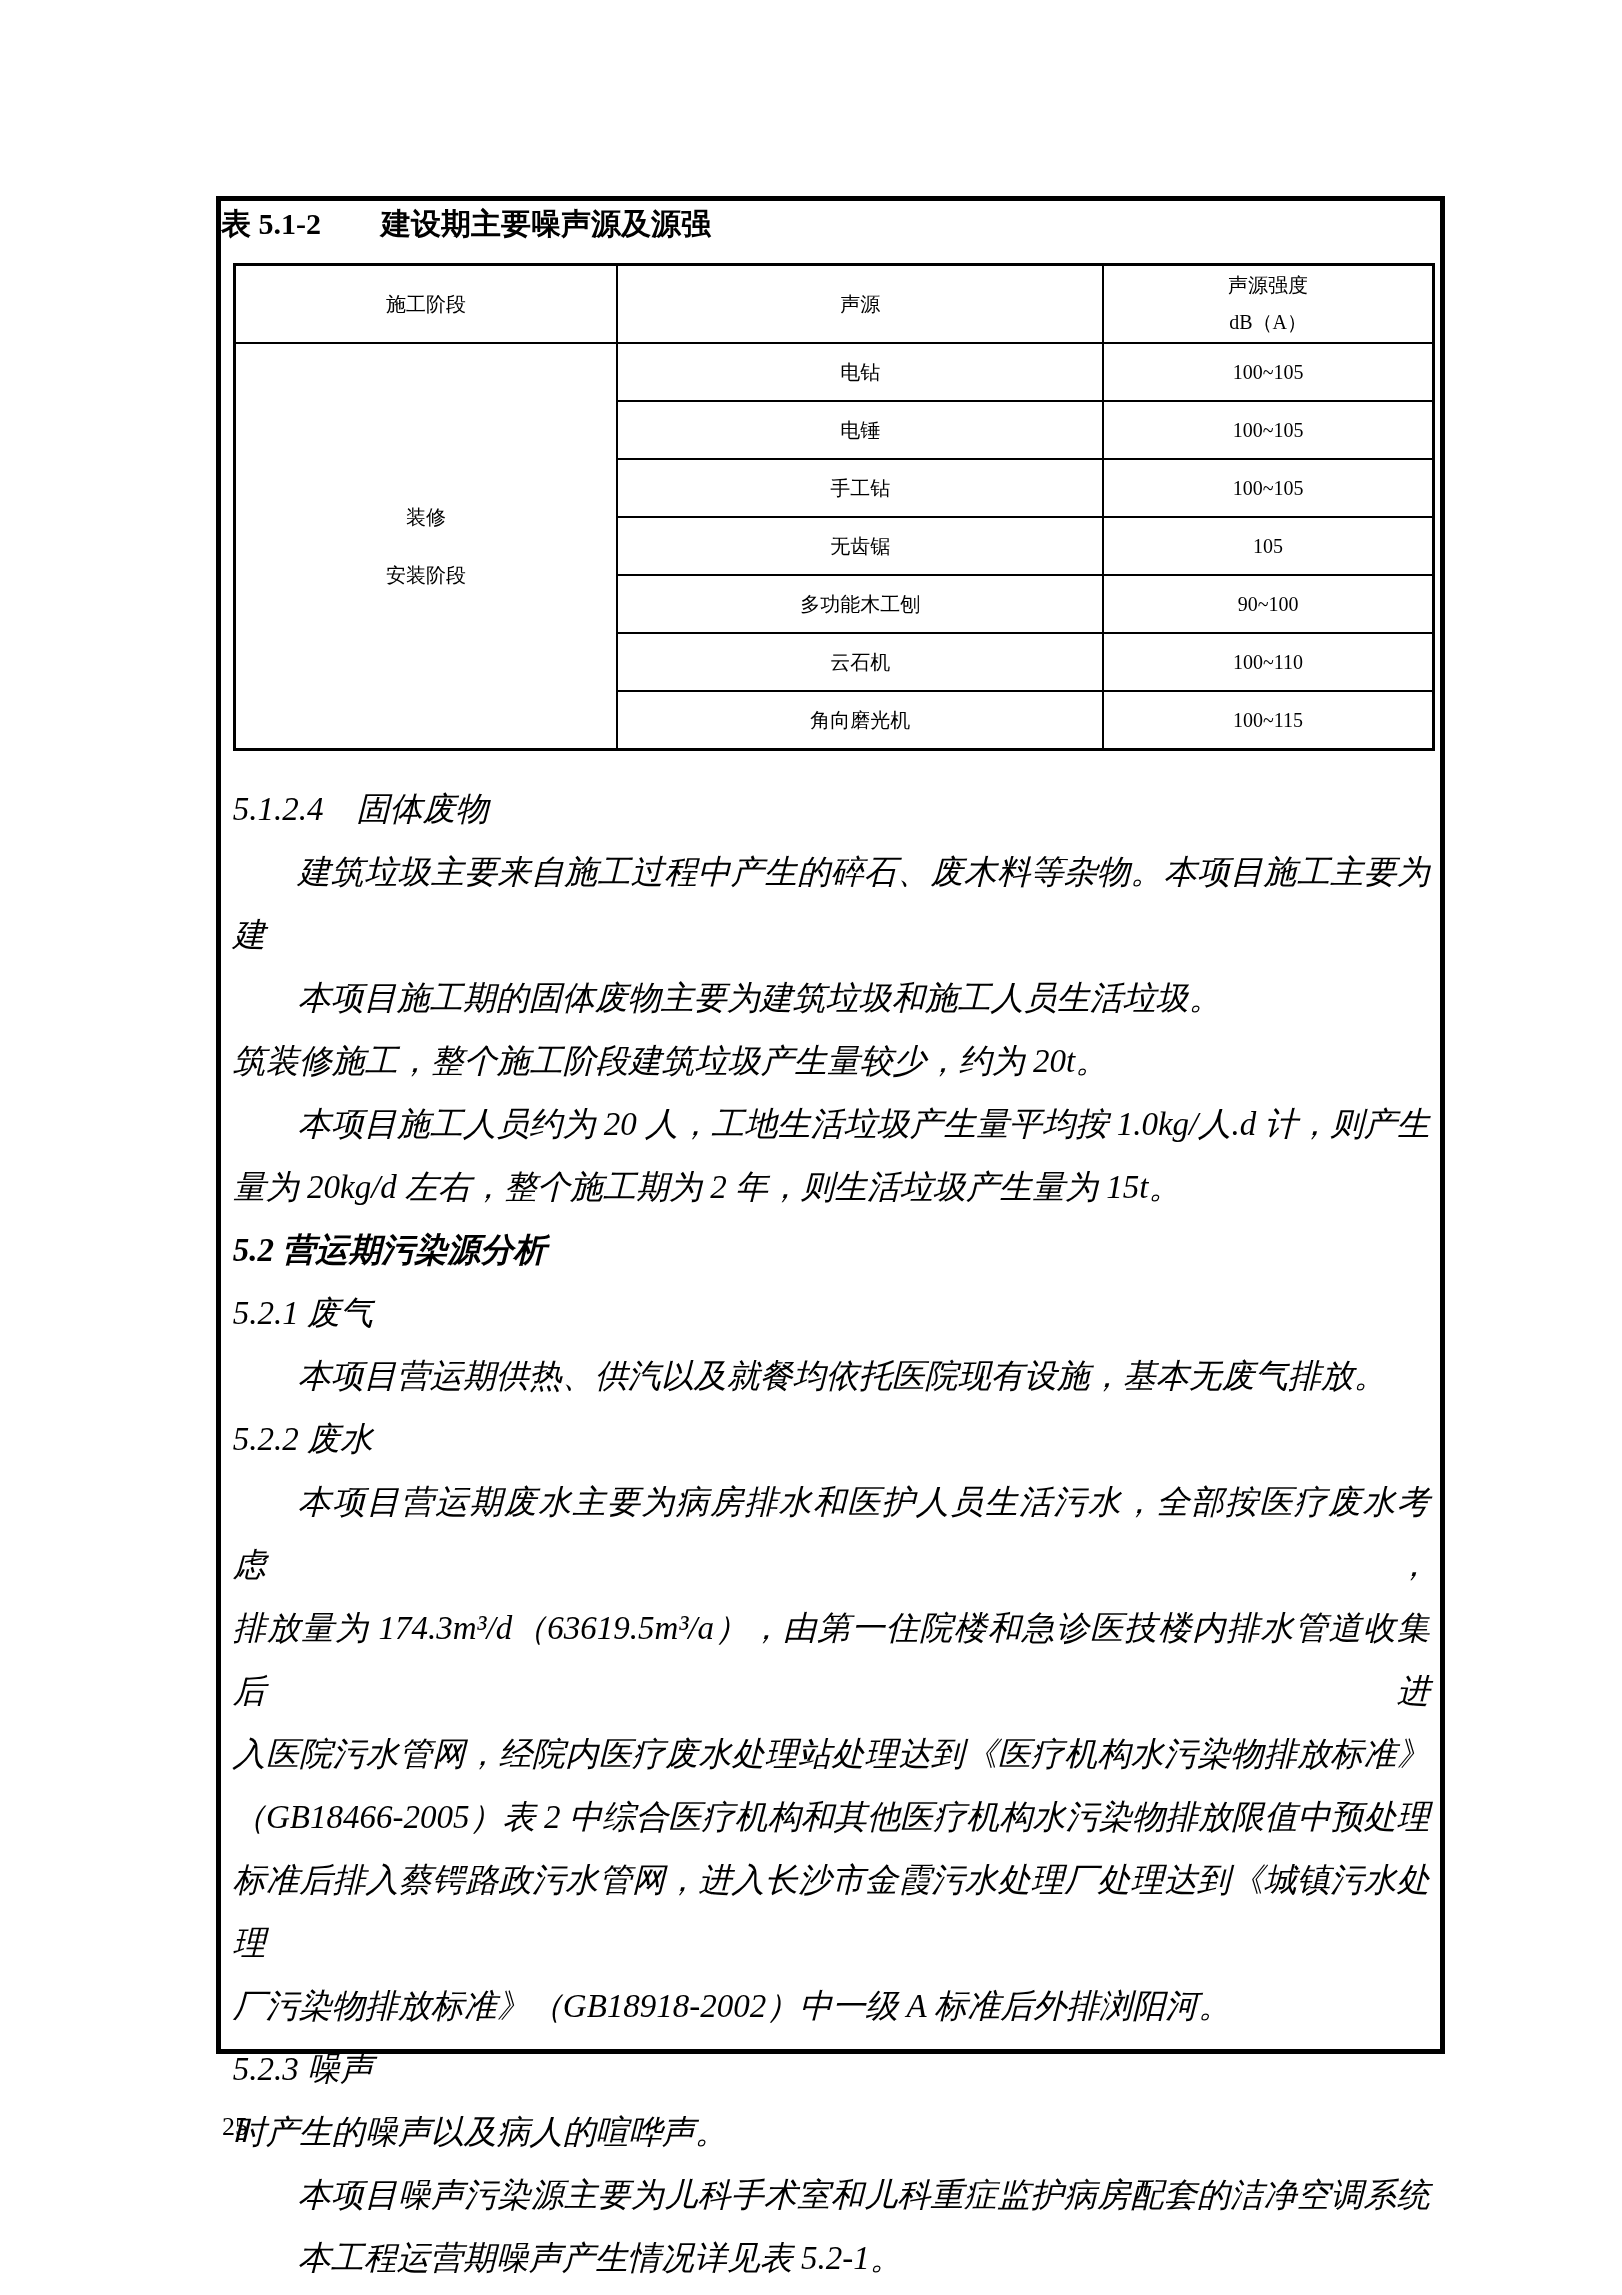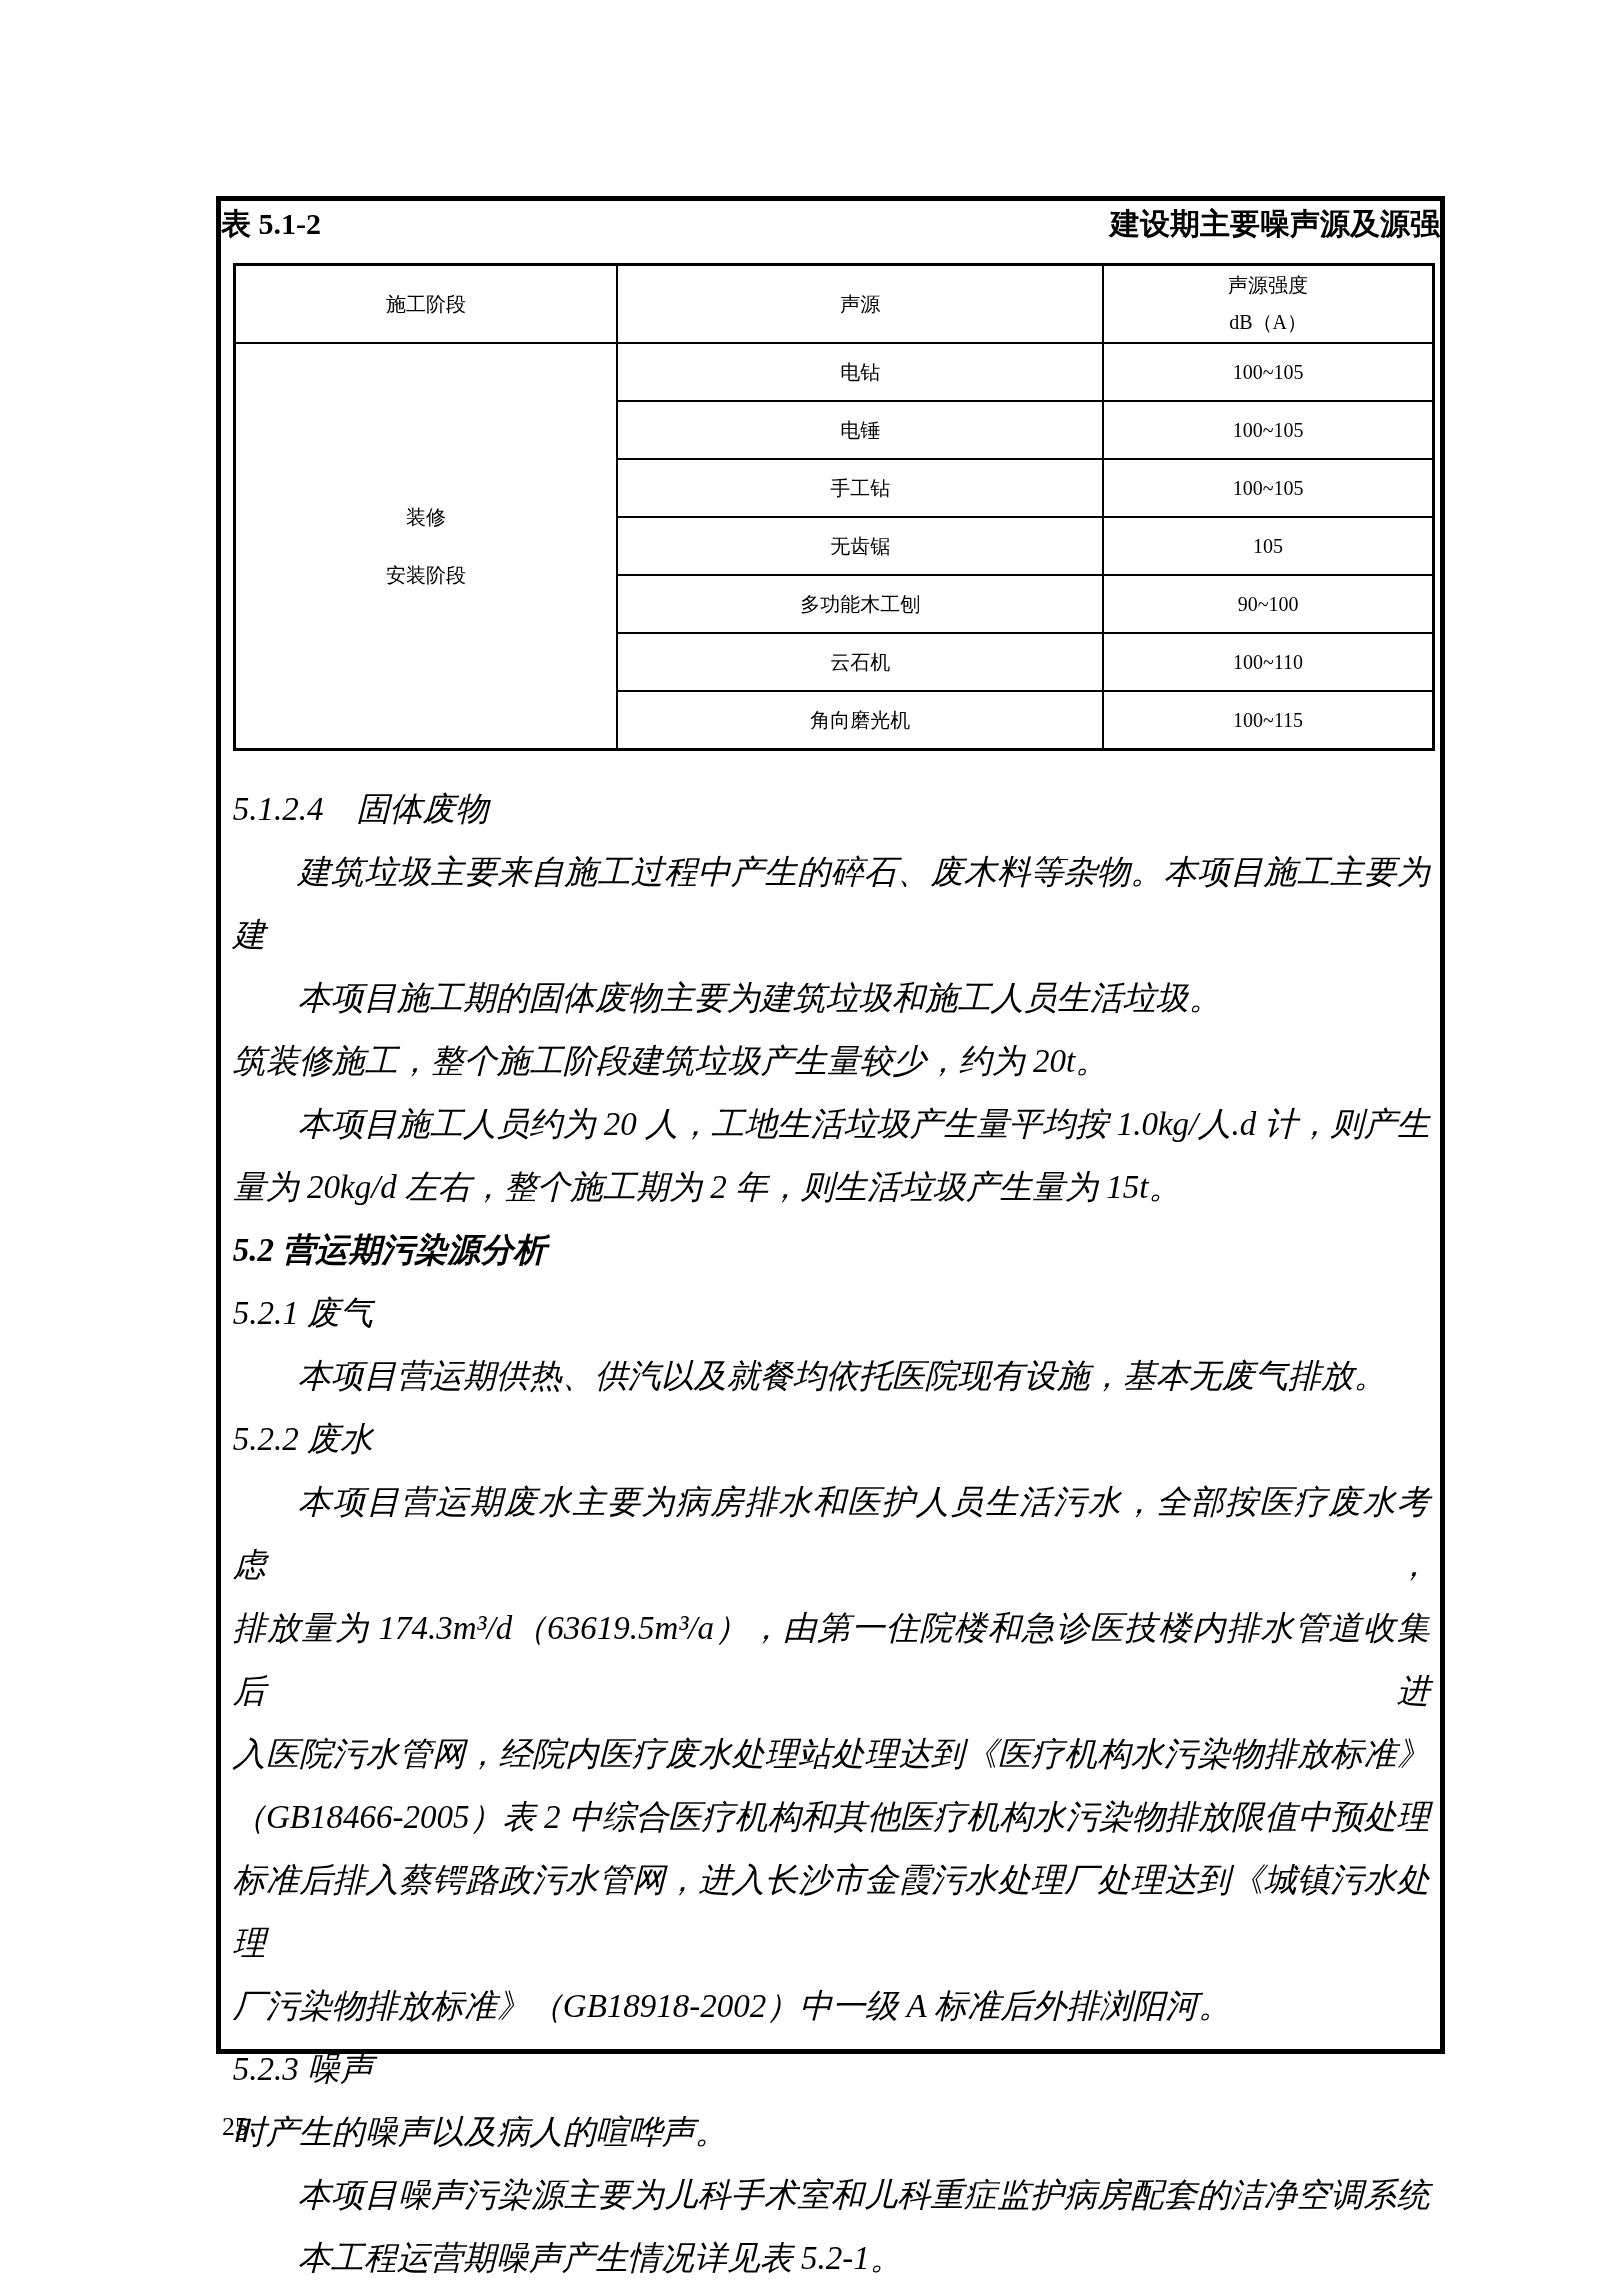--- a/index.html
+++ b/index.html
@@ -25,21 +25,21 @@
     border: 5.2px solid #000000;
     box-sizing: border-box;
   }
   
   .table-caption {
     position: absolute;
     left: 0;
     top: 3.9px;
     width: 100%;
     display: flex;
-    justify-content: space-between;
+    justify-content: flex-start;
     gap: 60px;
     font-size: 30px;
     font-weight: bold;
     line-height: 38px;
     white-space: nowrap;
   }
   
   .noise-table {
     position: absolute;
     left: 11.8px;

